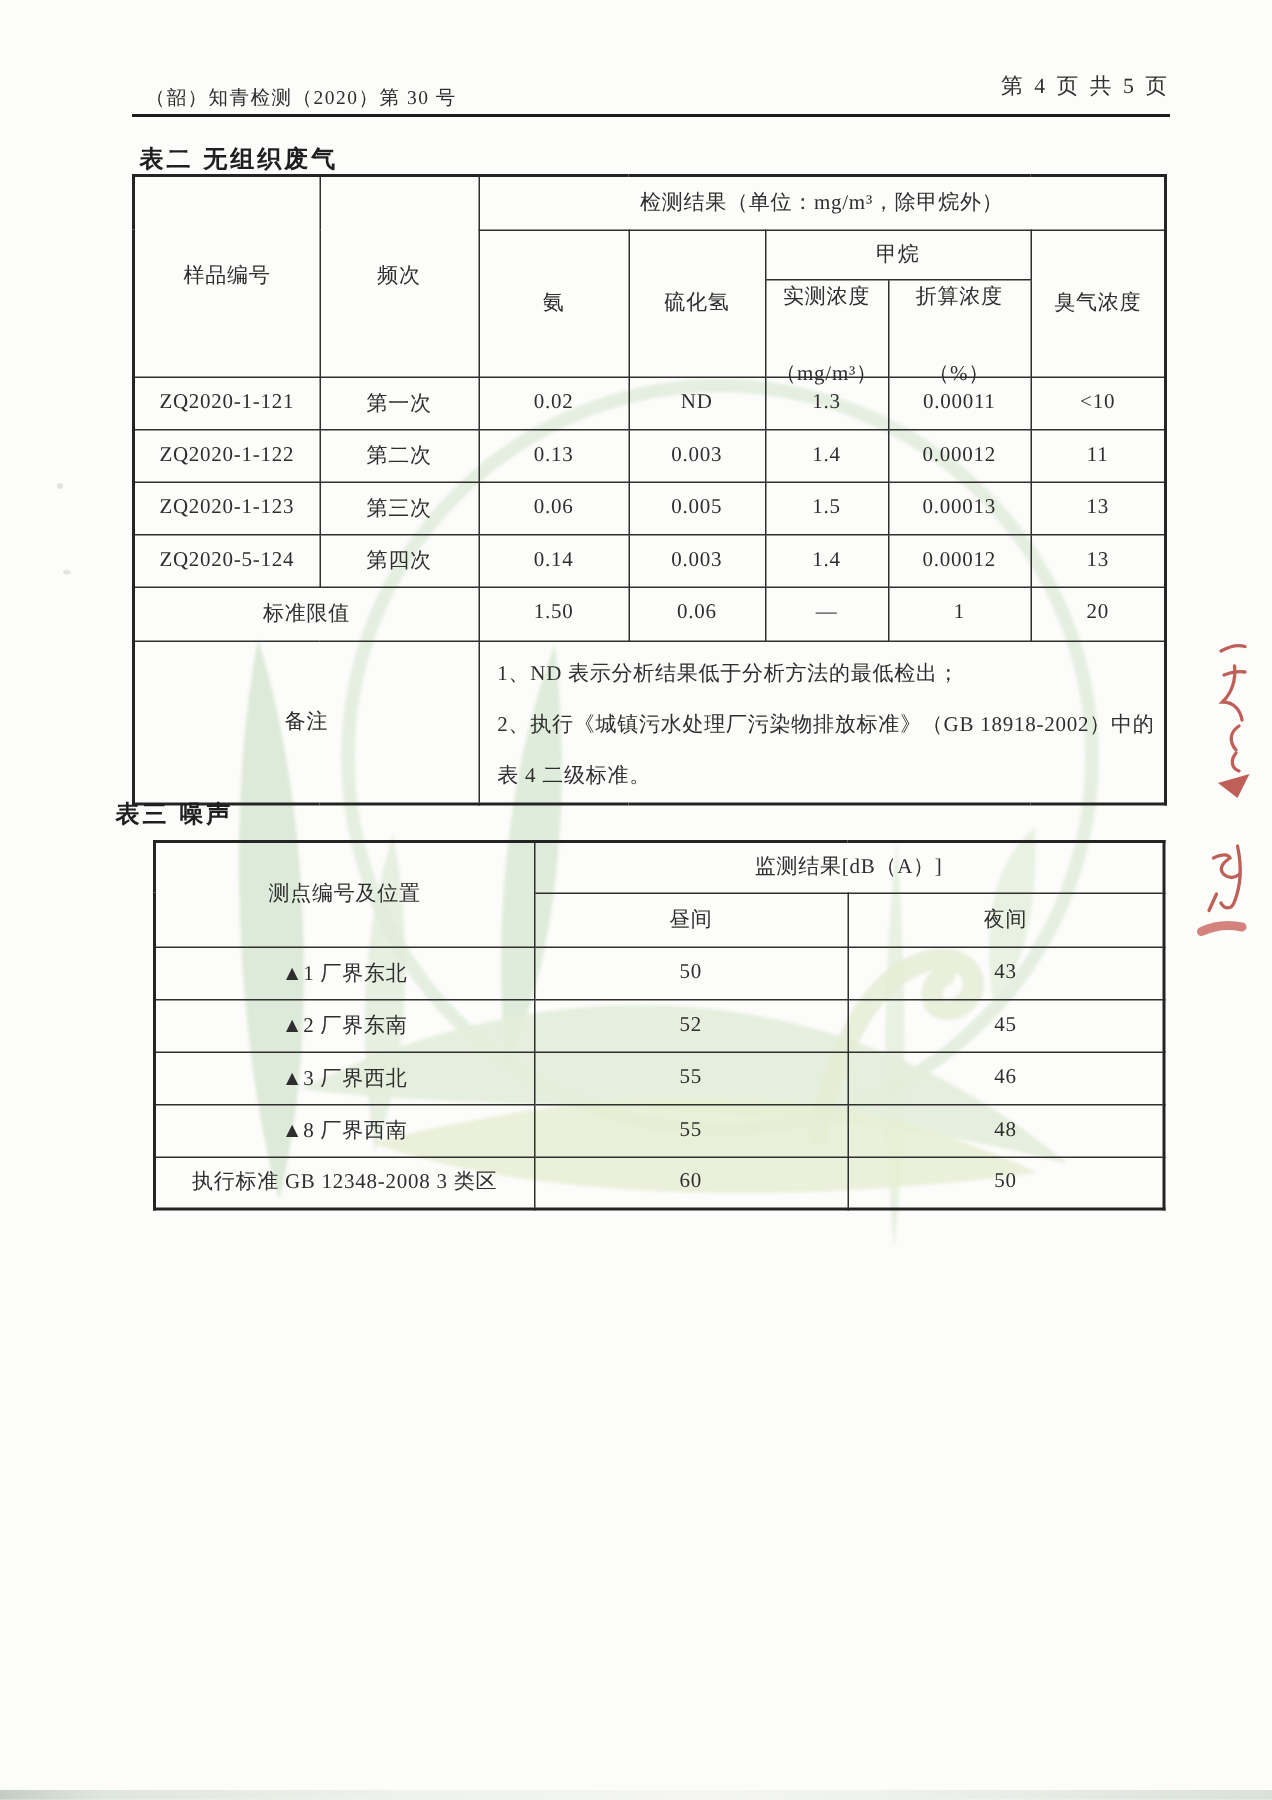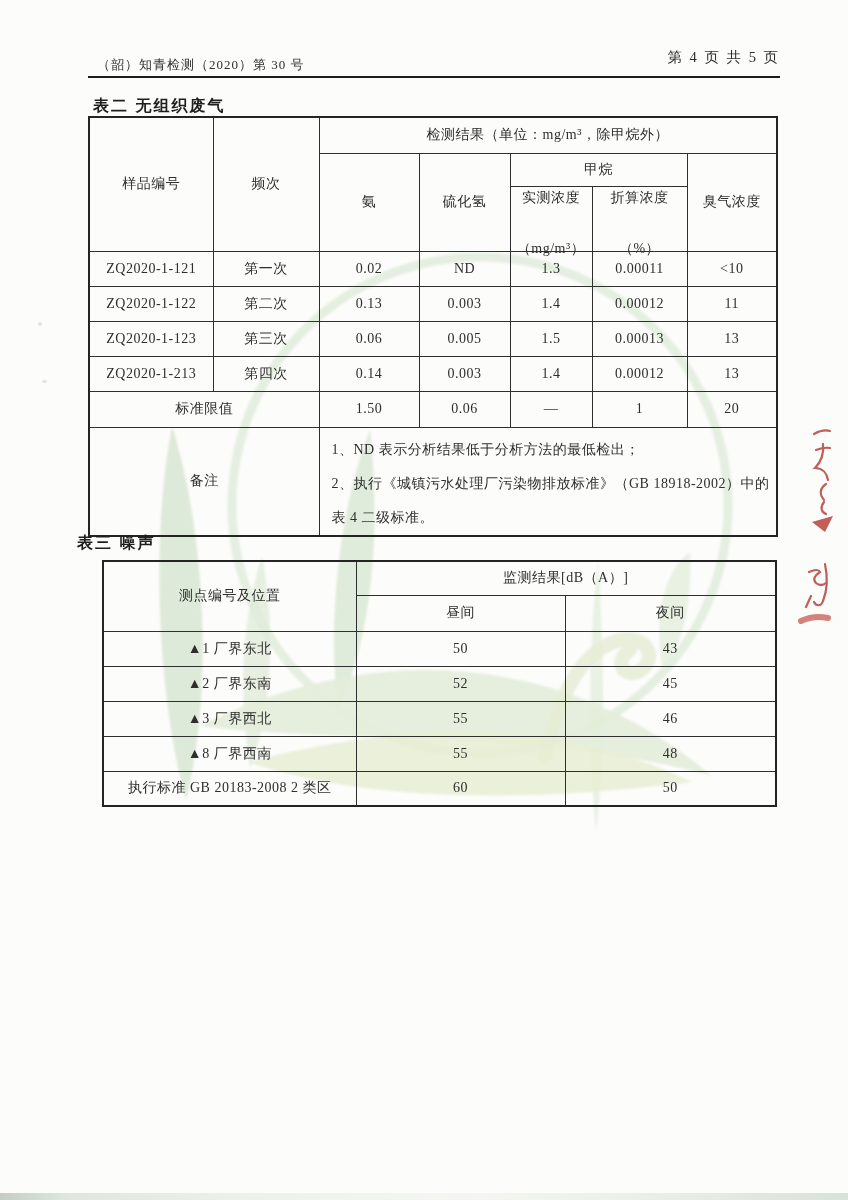--- a/index.html
+++ b/index.html
@@ -133,21 +133,21 @@
     <tr class="h35">
       <td>ZQ2020-1-123</td>
       <td>第三次</td>
       <td>0.06</td>
       <td>0.005</td>
       <td>1.5</td>
       <td>0.00013</td>
       <td>13</td>
     </tr>
     <tr class="h35">
-      <td>ZQ2020-1-213</td>
+      <td>ZQ2020-5-124</td>
       <td>第四次</td>
       <td>0.14</td>
       <td>0.003</td>
       <td>1.4</td>
       <td>0.00012</td>
       <td>13</td>
     </tr>
     <tr class="h36">
       <td colspan="2">标准限值</td>
       <td>1.50</td>
@@ -198,21 +198,21 @@
       <td>▲3 厂界西北</td>
       <td>55</td>
       <td>46</td>
     </tr>
     <tr class="h35">
       <td>▲8 厂界西南</td>
       <td>55</td>
       <td>48</td>
     </tr>
     <tr class="h35">
-      <td>执行标准 GB 20183-2008 2 类区</td>
+      <td>执行标准 GB 12348-2008 3 类区</td>
       <td>60</td>
       <td>50</td>
     </tr>
   </tbody>
     </table>
 
   <svg class="red-marks" width="68" height="230" viewBox="0 0 68 230" xmlns="http://www.w3.org/2000/svg">
     <g stroke="#b5433b" stroke-width="2.2" fill="none" stroke-linecap="round" opacity="0.85">
       <path d="M34 24 q9 -5 16 -3"></path>
       <path d="M36 40 q8 -3 14 -2"></path>

